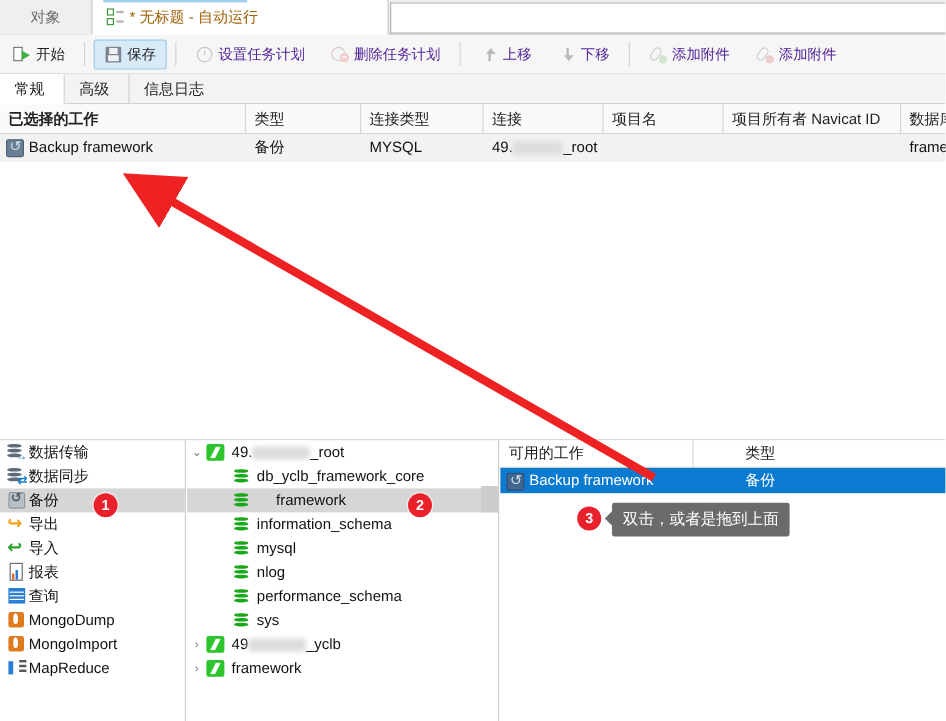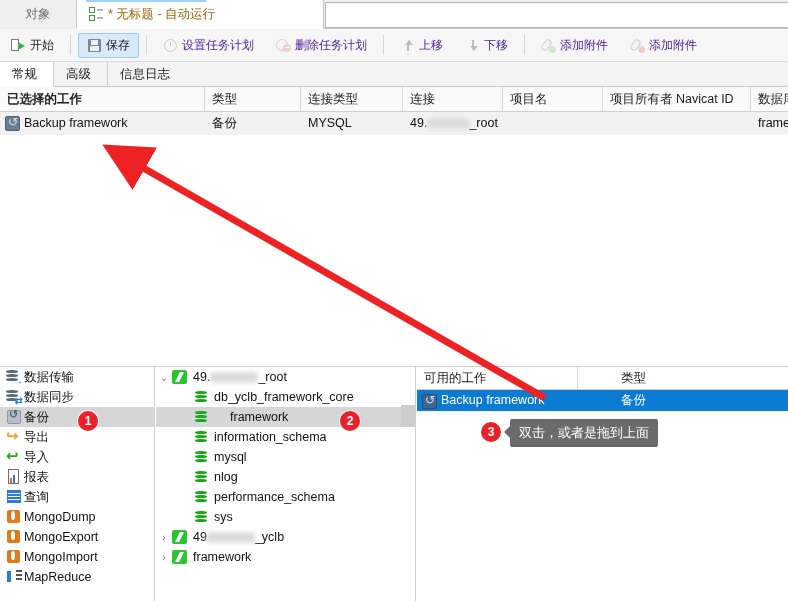--- a/index.html
+++ b/index.html
@@ -395,27 +395,20 @@
             <i></i>
             <b></b>
           </span>
         <span class="lbl">MongoDump</span>
       </div>
       <div class="lrow">
         <span class="li li-mongo">
             <i></i>
             <b></b>
           </span>
-        <span class="lbl">MongoExport</span>
-      </div>
-      <div class="lrow">
-        <span class="li li-mongo">
-            <i></i>
-            <b></b>
-          </span>
         <span class="lbl">MongoImport</span>
       </div>
       <div class="lrow">
         <span class="li li-mapred">
             <i></i>
             <b></b>
           </span>
         <span class="lbl">MapReduce</span>
       </div>
     </div>

